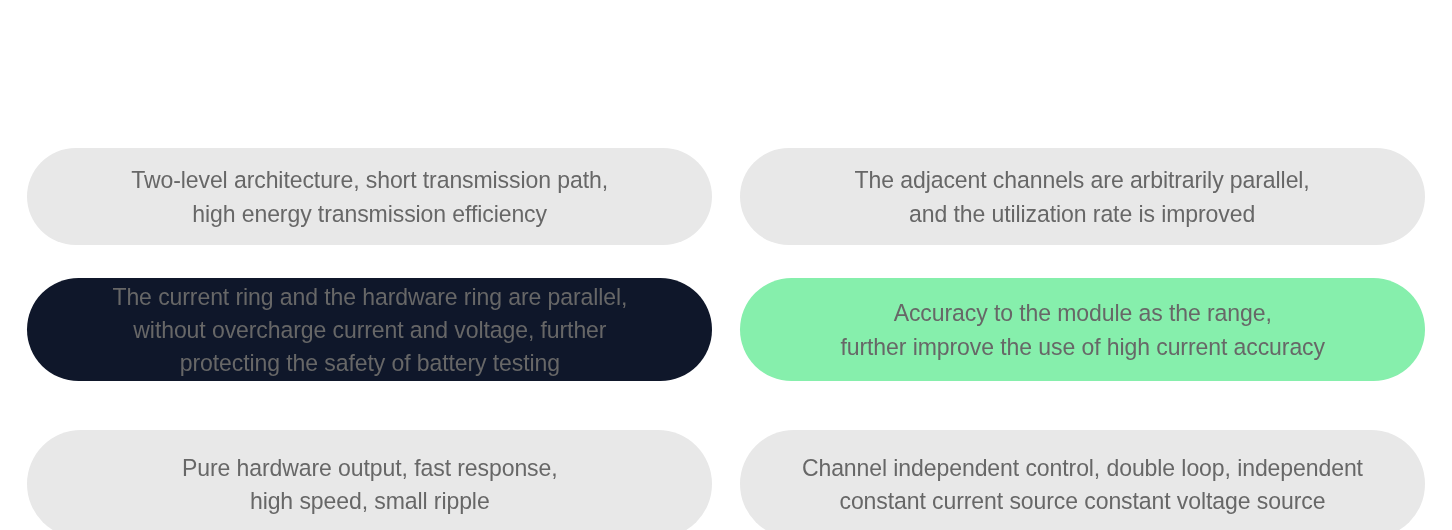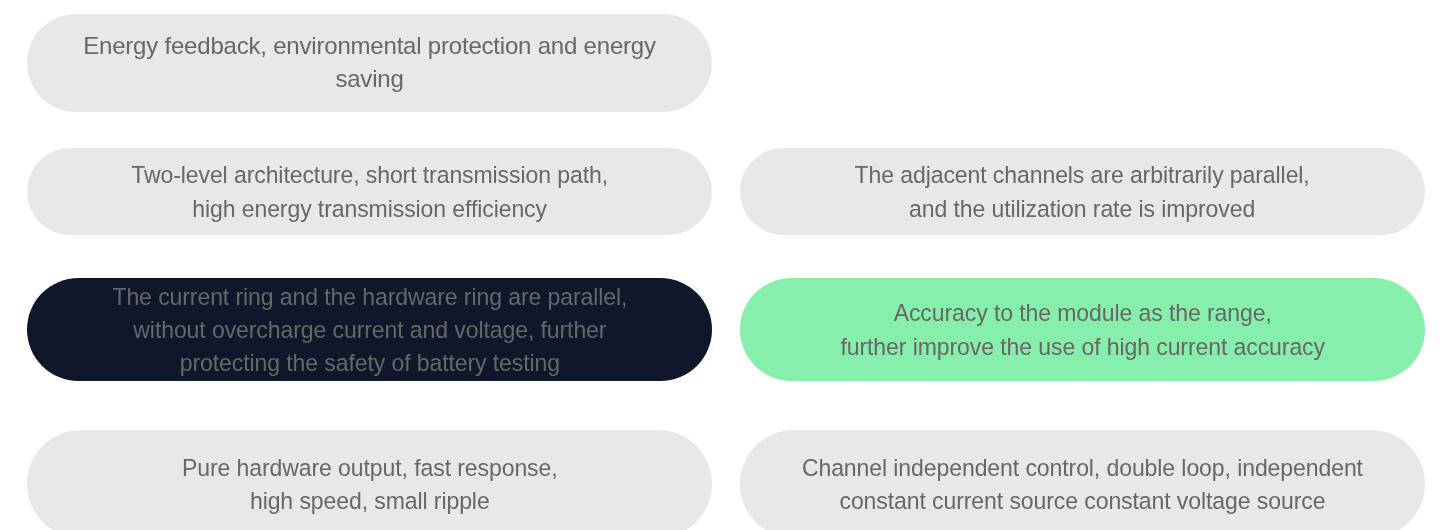--- a/index.html
+++ b/index.html
@@ -42,21 +42,21 @@
     white-space: pre-line;
     font-weight: 400;
   }
 
   
   .col-left  { left: 27px;  width: 685px; }
   .col-right { left: 740px; width: 685px; }
 
   
   .row-1 { top: 14px;  height: 98px; }
-  .row-2 { top: 148px; height: 87px; }
+  .row-2 { top: 148px; height: 97px; }
   .row-3 { top: 278px; height: 103px; }
   .row-4 { top: 430px; height: 108px; }
 
   
   .pill.wide-face .pill-text {
     font-family: "Liberation Sans", "DejaVu Sans", sans-serif;
     font-size: 24px;
     letter-spacing: -0.2px;
   }
   .pill.narrow-face .pill-text {
@@ -64,23 +64,20 @@
     transform: scaleX(0.94);
     transform-origin: center center;
     display: inline-block;
   }
 </style>
 </head>
 <body style="background: rgb(255, 255, 255);">
 
 <div id="feature-grid">
 
-  <div class="pill col-left row-1 wide-face" style="background: rgb(232, 232, 232);">
-    <span class="pill-text" style="color: rgb(103, 103, 103);">Energy feedback, environmental protection and energy saving</span>
-  </div>
 
 
   <div class="pill col-left row-2 narrow-face" style="background: rgb(232, 232, 232);">
     <span class="pill-text" style="color: rgb(103, 103, 103);">Two-level architecture, short transmission path,
 high energy transmission efficiency</span>
   </div>
 
   <div class="pill col-right row-2 narrow-face" style="background: rgb(232, 232, 232); text-align: center;">
     <span class="pill-text" style="color: rgb(103, 103, 103);">The adjacent channels are arbitrarily parallel,
 and the utilization rate is improved</span>

